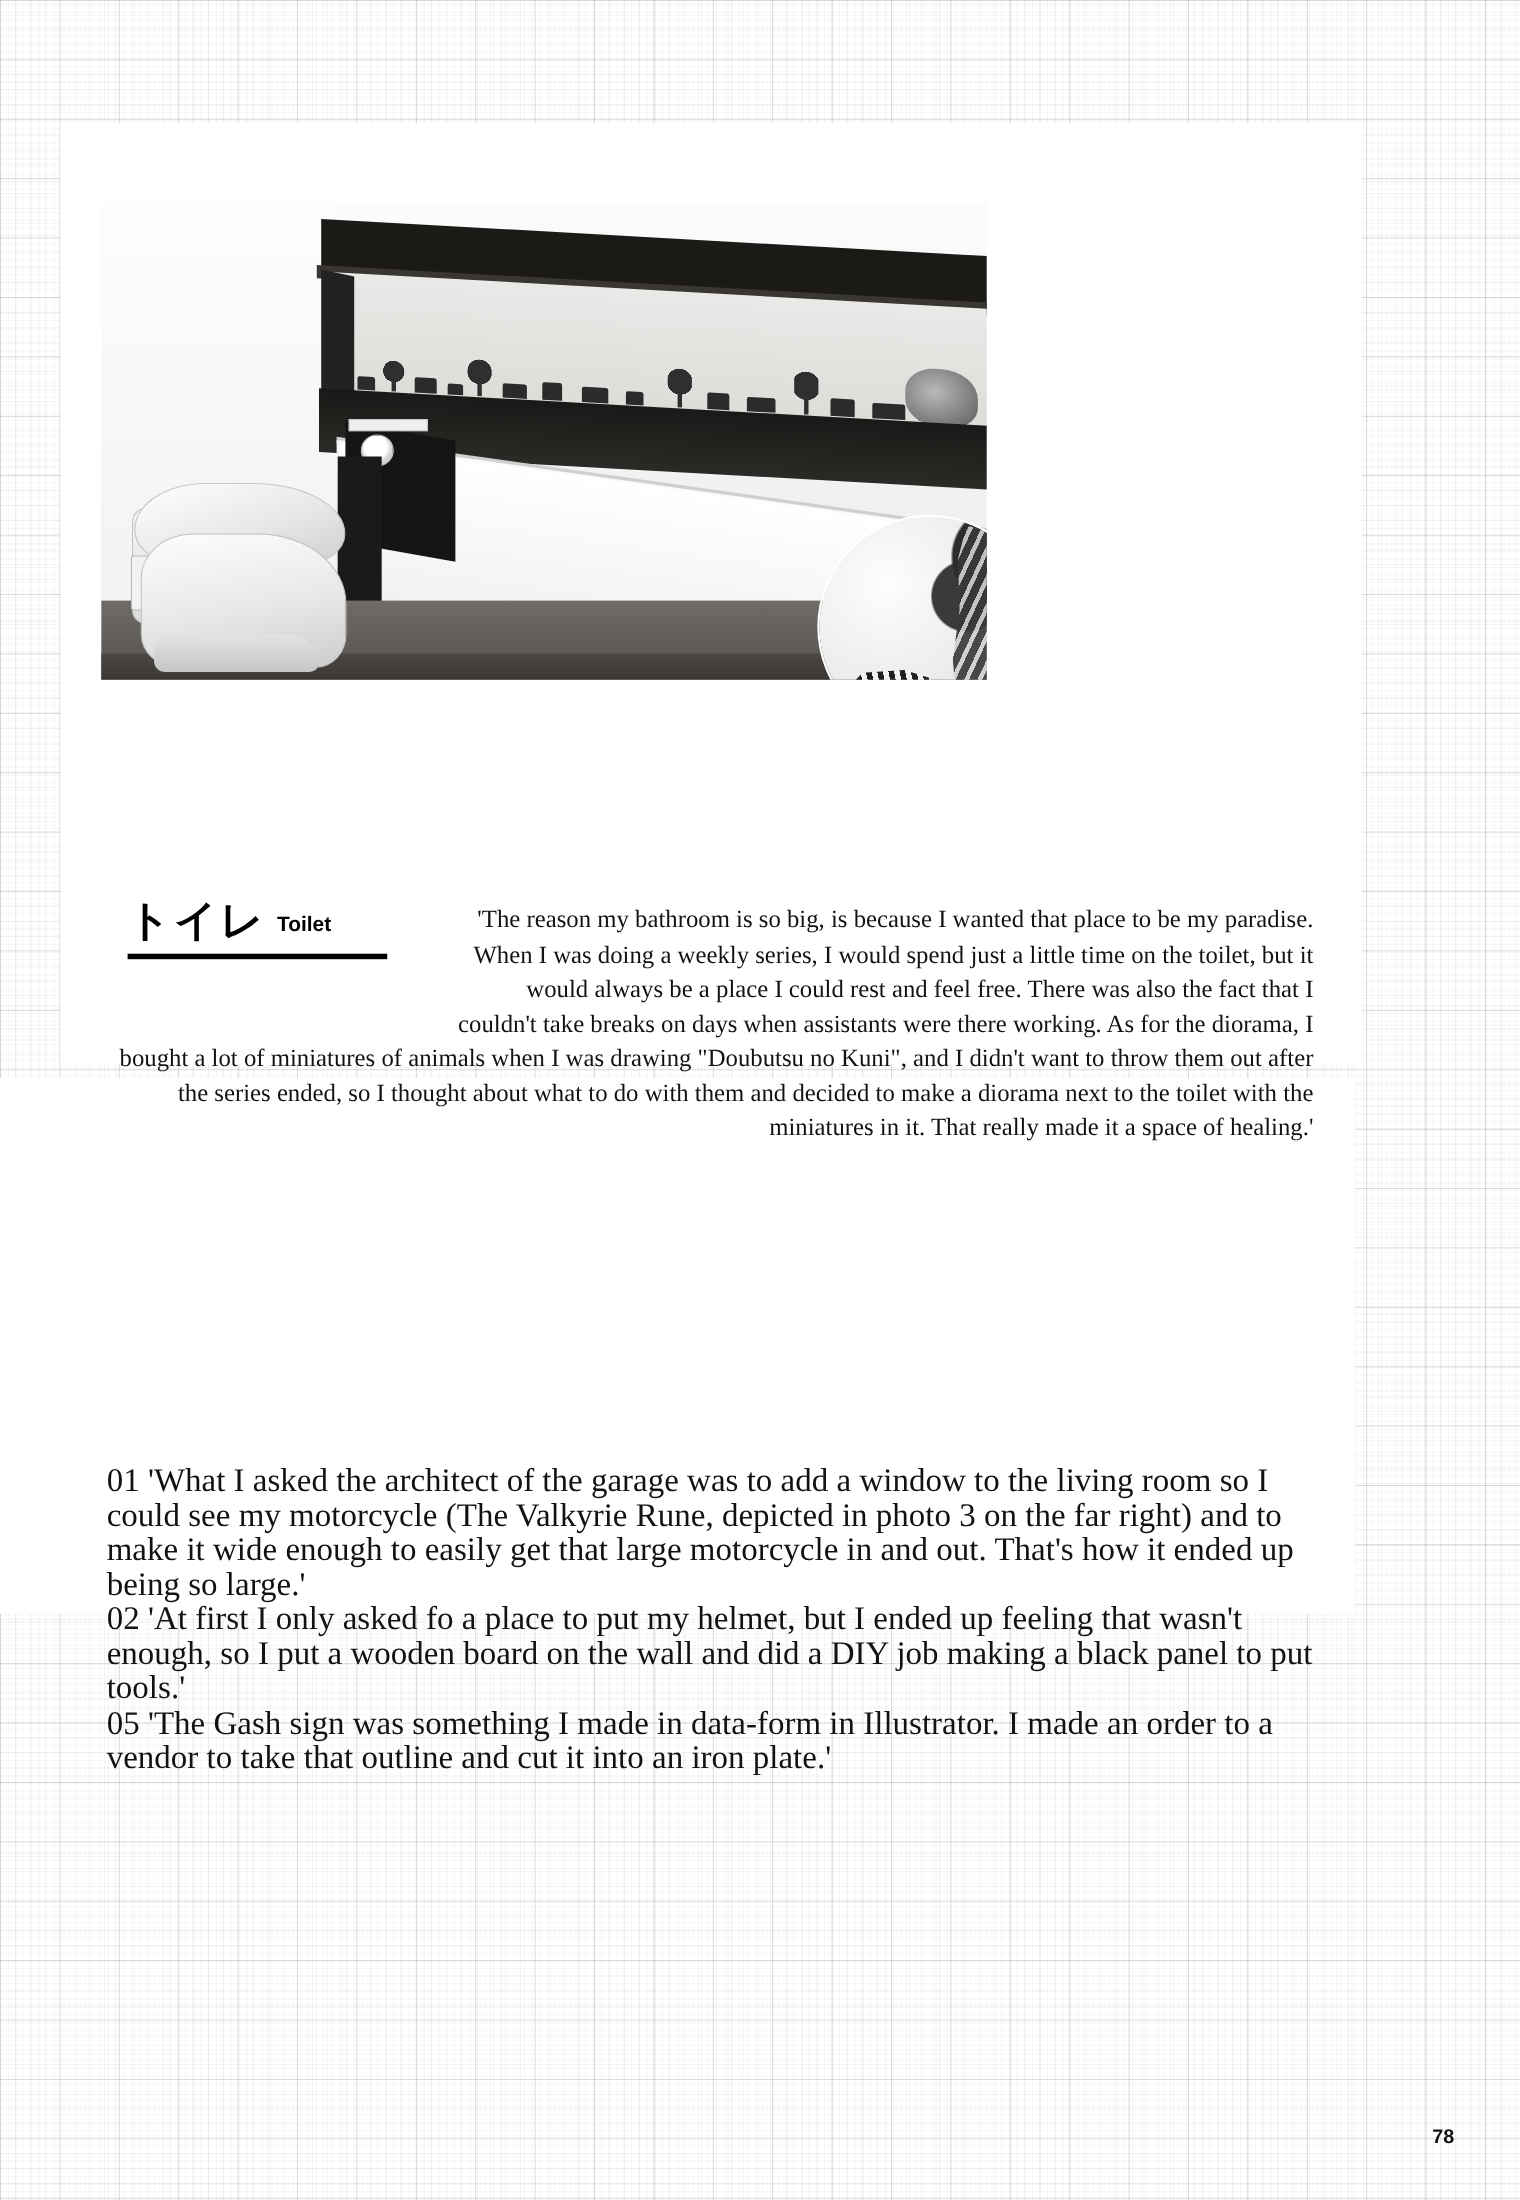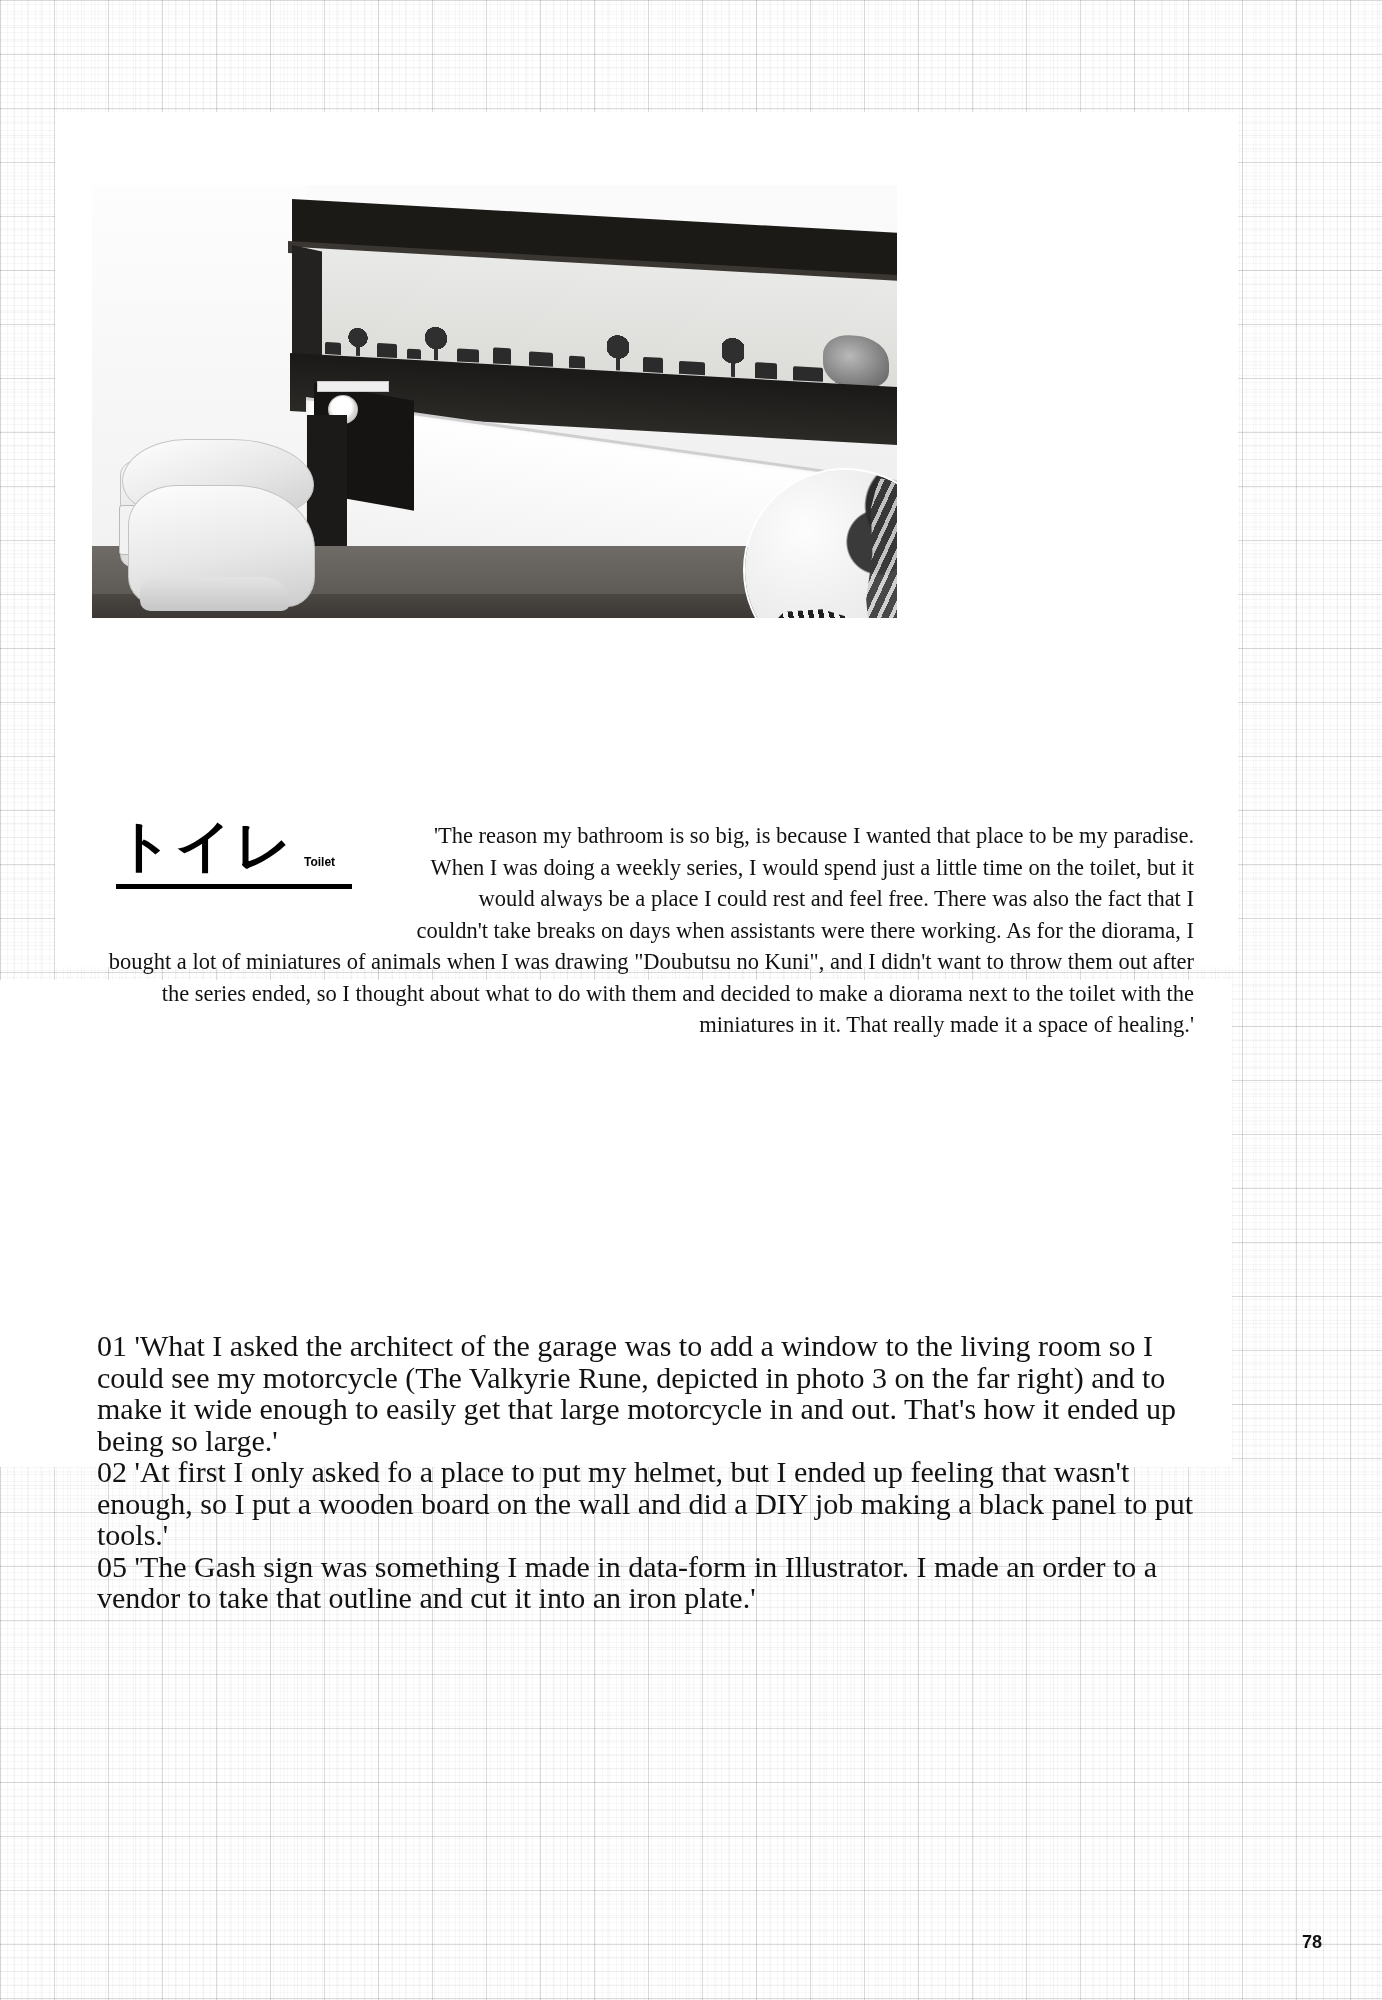--- a/index.html
+++ b/index.html
@@ -232,29 +232,29 @@
   .heading-block {
     position: absolute;
     left: 116px;
     top: 818px;
     width: 240px;
   }
   .heading-row { display: flex; align-items: flex-end; gap: 10px; }
   .kanji-title {
     font-family: "DejaVu Sans", sans-serif;
     font-weight: 700;
-    font-size: 56px;
+    font-size: 39px;
     line-height: 1;
     letter-spacing: 2px;
     color: #000;
   }
   .kanji-sub {
     font-family: "Liberation Sans", sans-serif;
     font-weight: 700;
-    font-size: 12px;
+    font-size: 19px;
     color: #000;
     padding-bottom: 5px;
   }
   .heading-rule {
     margin-top: 10px;
     width: 236px;
     height: 5px;
     background: #000;
   }
 

